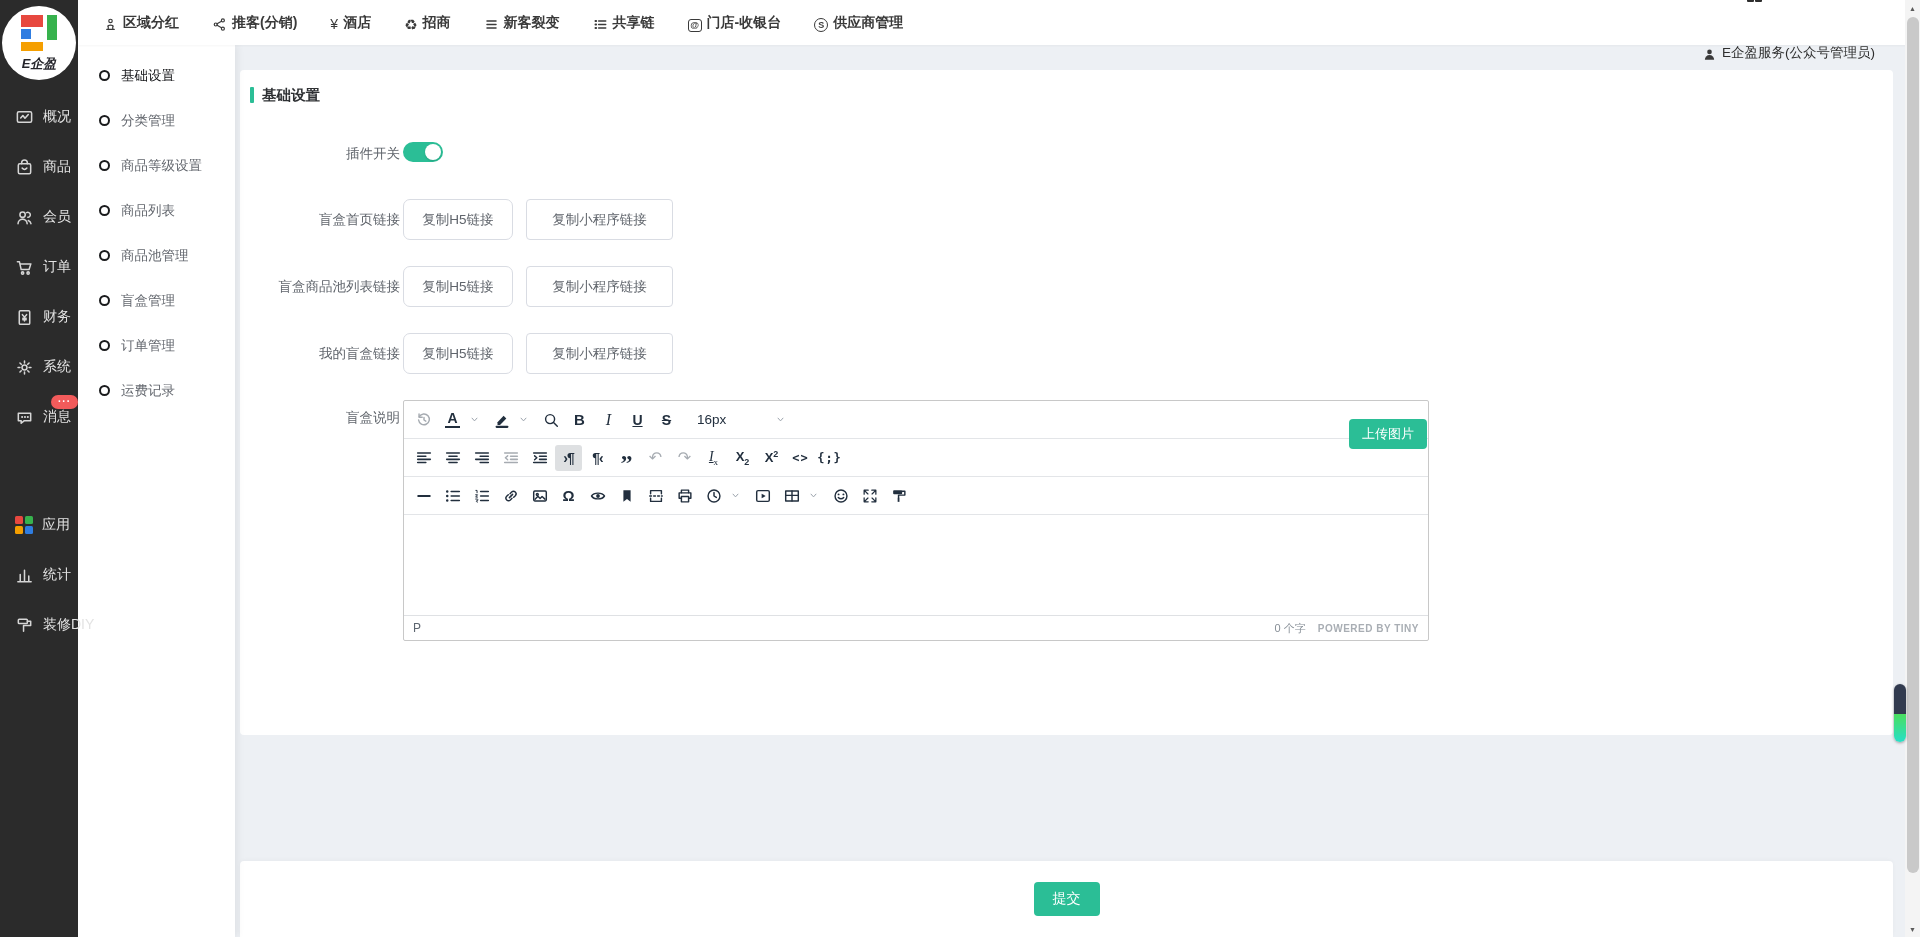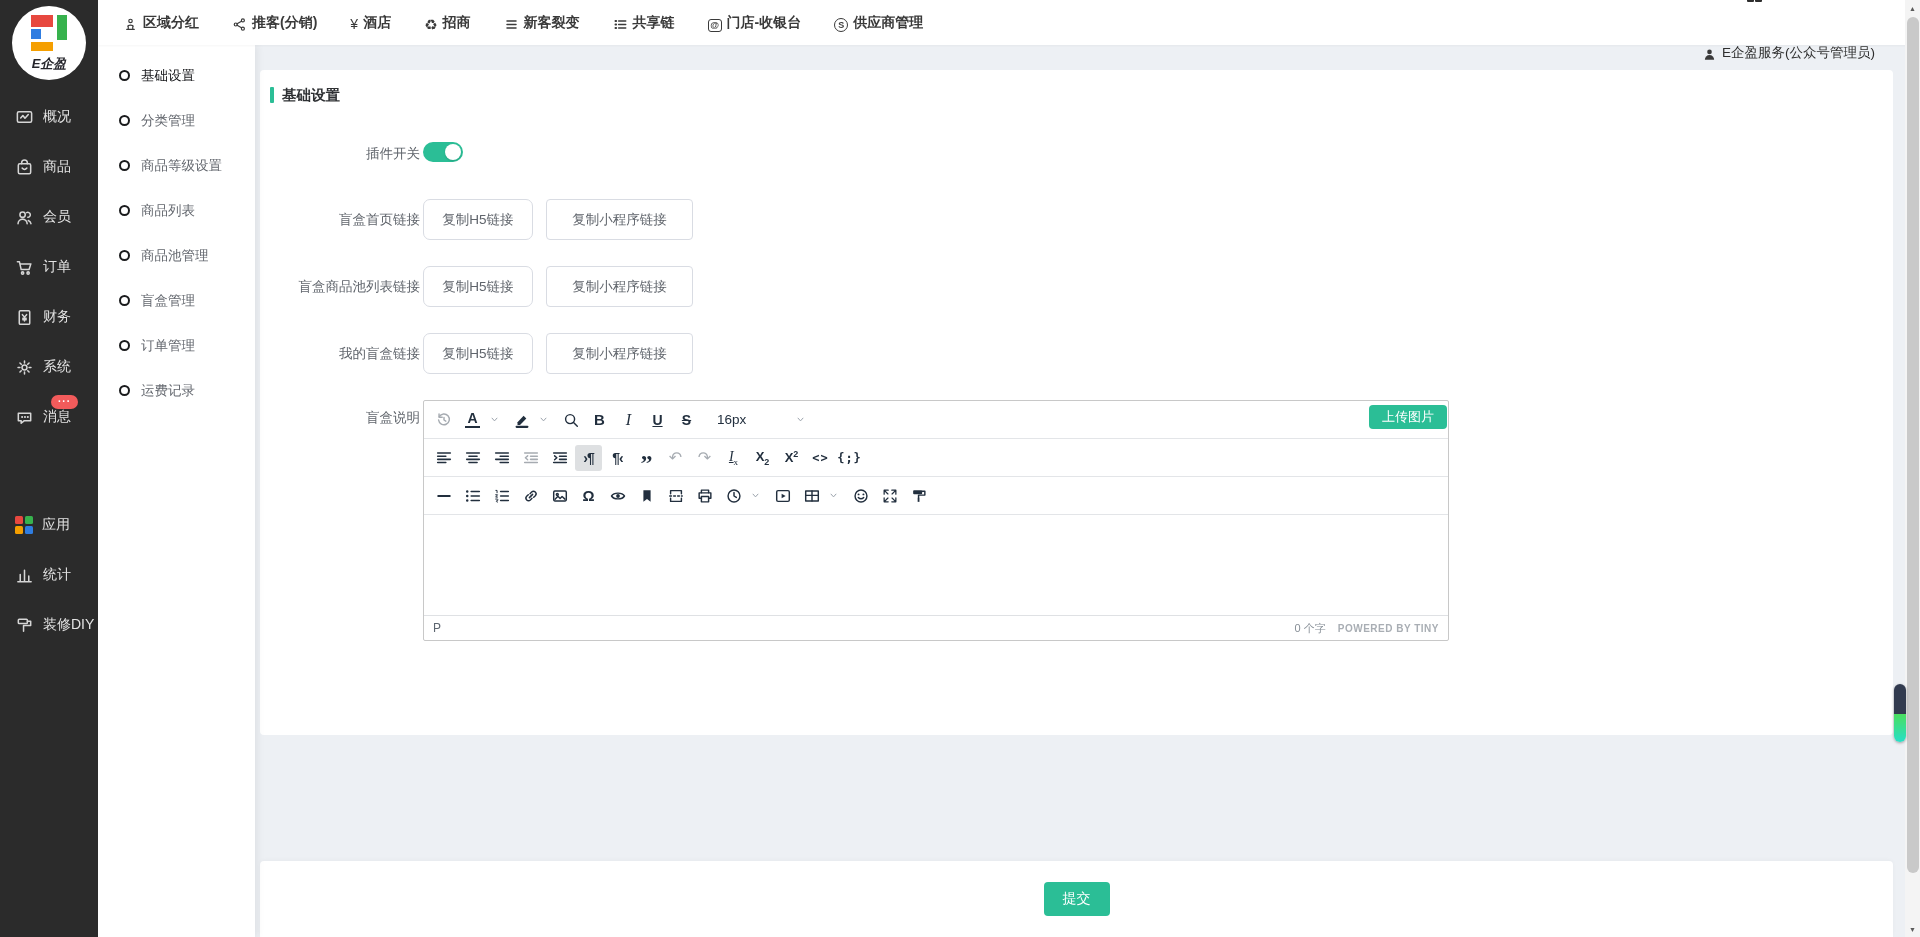--- a/index.html
+++ b/index.html
@@ -6,21 +6,21 @@
   html,body { margin:0; padding:0; overflow:hidden; }
   body {
     width:1920px; height:937px;
     font-family:"Liberation Sans","DejaVu Sans",sans-serif;
     background:var(--pagebg,#edf0f4);
     -webkit-font-smoothing:antialiased;
   }
   .app { display:flex; width:100%; height:100%; }
 
   
-  .lsb { width:98px; background:var(--sbbg,#2b2b2b); flex-shrink:0; position:relative; z-index:20; }
+  .lsb { width:78px; background:var(--sbbg,#2b2b2b); flex-shrink:0; position:relative; z-index:20; }
   .logo { width:74px; height:74px; border-radius:50%; background:#fff; margin:6px auto 12px; position:relative; overflow:hidden; }
   .logo-blocks { position:absolute; left:50%; top:9px; transform:translateX(-50%); width:36px; height:36px; }
   .logo-blocks i { position:absolute; display:block; }
   .lb1 { left:0; top:0; width:22px; height:12px; }
   .lb2 { right:0; top:0; width:10px; height:25px; }
   .lb3 { left:0; top:14px; width:10px; height:10px; }
   .lb4 { left:0; bottom:0; width:22px; height:9px; }
   .logo-text { position:absolute; bottom:7px; width:100%; text-align:center; font-size:13px; font-weight:900; font-style:italic; color:#26262c;
     text-shadow:1px 0 0 #fff,-1px 0 0 #fff,0 1px 0 #fff,0 -1px 0 #fff; }
   .lsb-item { height:50px; display:flex; align-items:center; gap:9px; padding-left:15px; color:#e3e3e3; font-size:14px; cursor:pointer; position:relative; white-space:nowrap; }
@@ -90,21 +90,21 @@
   .pdir { font-size:14px; font-weight:700; letter-spacing:-1px; }
   .bq { font-family:"Liberation Serif",serif; font-size:24px; font-weight:700; line-height:6px; padding-top:10px; }
   .arrg { font-size:16px; line-height:1; }
   .rfmt { font-family:"Liberation Serif",serif; font-style:italic; font-size:14px; }
   .rfmt i { text-decoration:underline; }
   .rfmt sub,.xs sub { font-size:9px; font-style:normal; }
   .xs { font-size:13px; font-weight:700; }
   .xs sup { font-size:9px; }
   .codeg { font-size:12px; font-weight:700; font-family:"DejaVu Sans Mono",monospace; letter-spacing:1px; }
   .omg { font-size:15px; font-weight:700; }
-  .upload { position:absolute; top:4px; right:1px; height:24px; padding:0 13px; background:var(--accent,#2bbe96); color:#fff; border:none; border-radius:4px; font-size:13px; cursor:pointer; z-index:3; font-family:inherit; }
+  .upload { position:absolute; top:18px; right:1px; height:30px; padding:0 13px; background:var(--accent,#2bbe96); color:#fff; border:none; border-radius:4px; font-size:13px; cursor:pointer; z-index:3; font-family:inherit; }
   .edit-area { height:100px; background:#fff; cursor:text; }
   .statusbar { height:25px; border-top:1px solid #dfe1e4; display:flex; align-items:center; justify-content:space-between; padding:0 9px; }
   .sb-left { font-size:12px; color:#5d6670; }
   .sb-right { display:flex; gap:12px; align-items:baseline; }
   .wcount { font-size:11px; color:#868e96; }
   .powered { font-size:10px; letter-spacing:.5px; color:#a9aeb4; font-weight:600; }
 
   .audio-input { width:1026px; height:42px; border:1px solid #d9dce3; border-radius:4px; padding:0 12px; font-size:13.5px; color:#333; outline:none; font-family:inherit; background:#fff; }
 
   .footer-bar { position:absolute; left:5px; right:27px; bottom:0; height:76px; background:#fff; border-radius:4px 4px 0 0; display:flex; align-items:center; justify-content:center; box-shadow:0 -1px 4px rgba(0,0,0,.03); }

